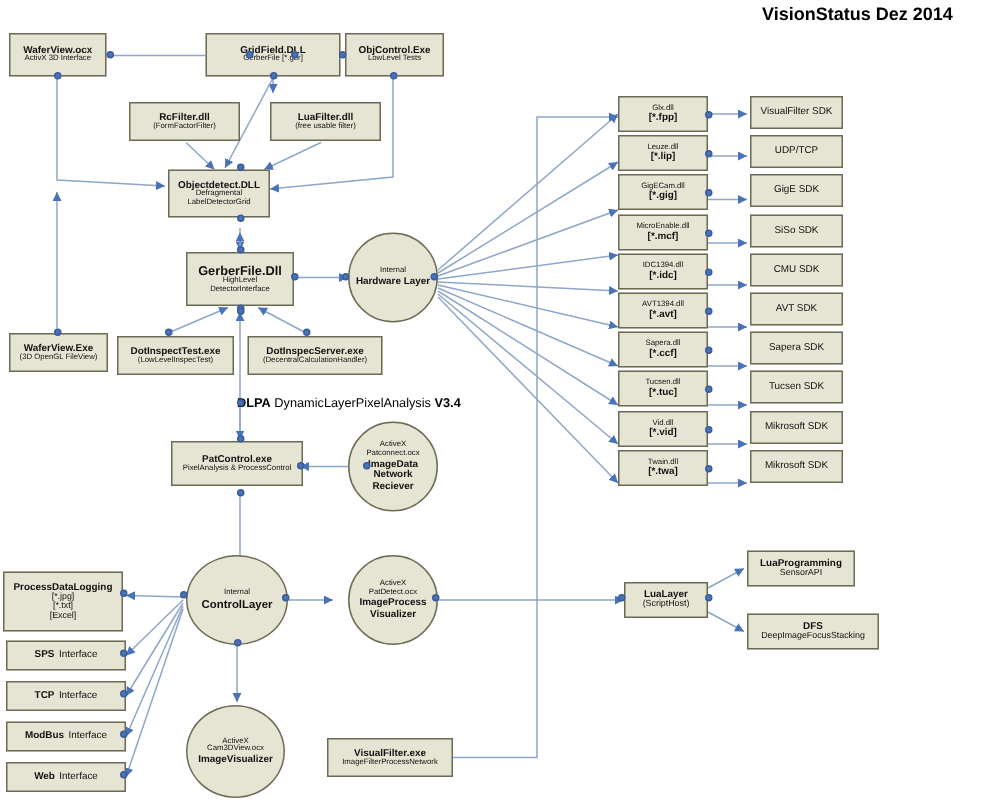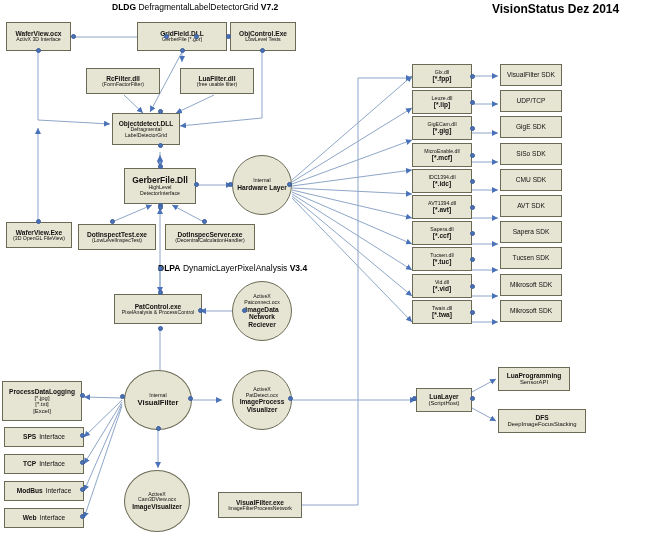--- a/index.html
+++ b/index.html
@@ -124,33 +124,28 @@
       <path d="M472,162 L498,162"></path>
       <path d="M472,190 L498,190"></path>
       <path d="M472,218 L498,218"></path>
       <path d="M472,244 L498,244"></path>
       <path d="M472,270 L498,270"></path>
       <path d="M472,296 L498,296"></path>
       <path d="M472,322 L498,322"></path>
     </g>
   </svg>
 
-  <div class="title fs9" style="left:112px;top:2px;">
-    <span class="bold">DLDG</span>
-    <span class="reg">DefragmentalLabelDetectorGrid</span>
-    <span class="bold">V7.2</span>
-  </div>
 
   <div class="title fs9" style="left:158px;top:263px;">
     <span class="bold">DLPA</span>
     <span class="reg">DynamicLayerPixelAnalysis</span>
     <span class="bold">V3.4</span>
   </div>
 
-  <div class="title" style="left:492px;top:2px;font-size:12px;font-weight:bold;">
+  <div class="title" style="left:508px;top:2px;font-size:12px;font-weight:bold;">
     <span>VisionStatus</span>
     <span>Dez 2014</span>
   </div>
 
   <div class="node fs7" style="left:6px;top:22px;width:65px;height:29px;">
     <span class="l1 fs7">WaferView.ocx</span>
     <span class="l2 fs55">ActivX 3D Interface</span>
   </div>
 
   <div class="node fs7" style="left:137px;top:22px;width:90px;height:29px;">
@@ -213,21 +208,21 @@
   <div class="circle" style="left:232px;top:281px;width:60px;height:60px;">
     <span class="small fs55">ActiveX</span>
     <span class="small fs55">Patconnect.ocx</span>
     <span class="big fs7">ImageData</span>
     <span class="big fs7">Network</span>
     <span class="big fs7">Reciever</span>
   </div>
 
   <div class="circle" style="left:124px;top:370px;width:68px;height:60px;">
     <span class="small fs55">Internal</span>
-    <span class="big fs8">VisualFilter</span>
+    <span class="big fs8">ControlLayer</span>
   </div>
 
   <div class="circle" style="left:124px;top:470px;width:66px;height:62px;">
     <span class="small fs55">ActiveX</span>
     <span class="small fs55">Cam3DView.ocx</span>
     <span class="big fs7">ImageVisualizer</span>
   </div>
 
   <div class="circle" style="left:232px;top:370px;width:60px;height:60px;">
     <span class="small fs55">ActiveX</span>

